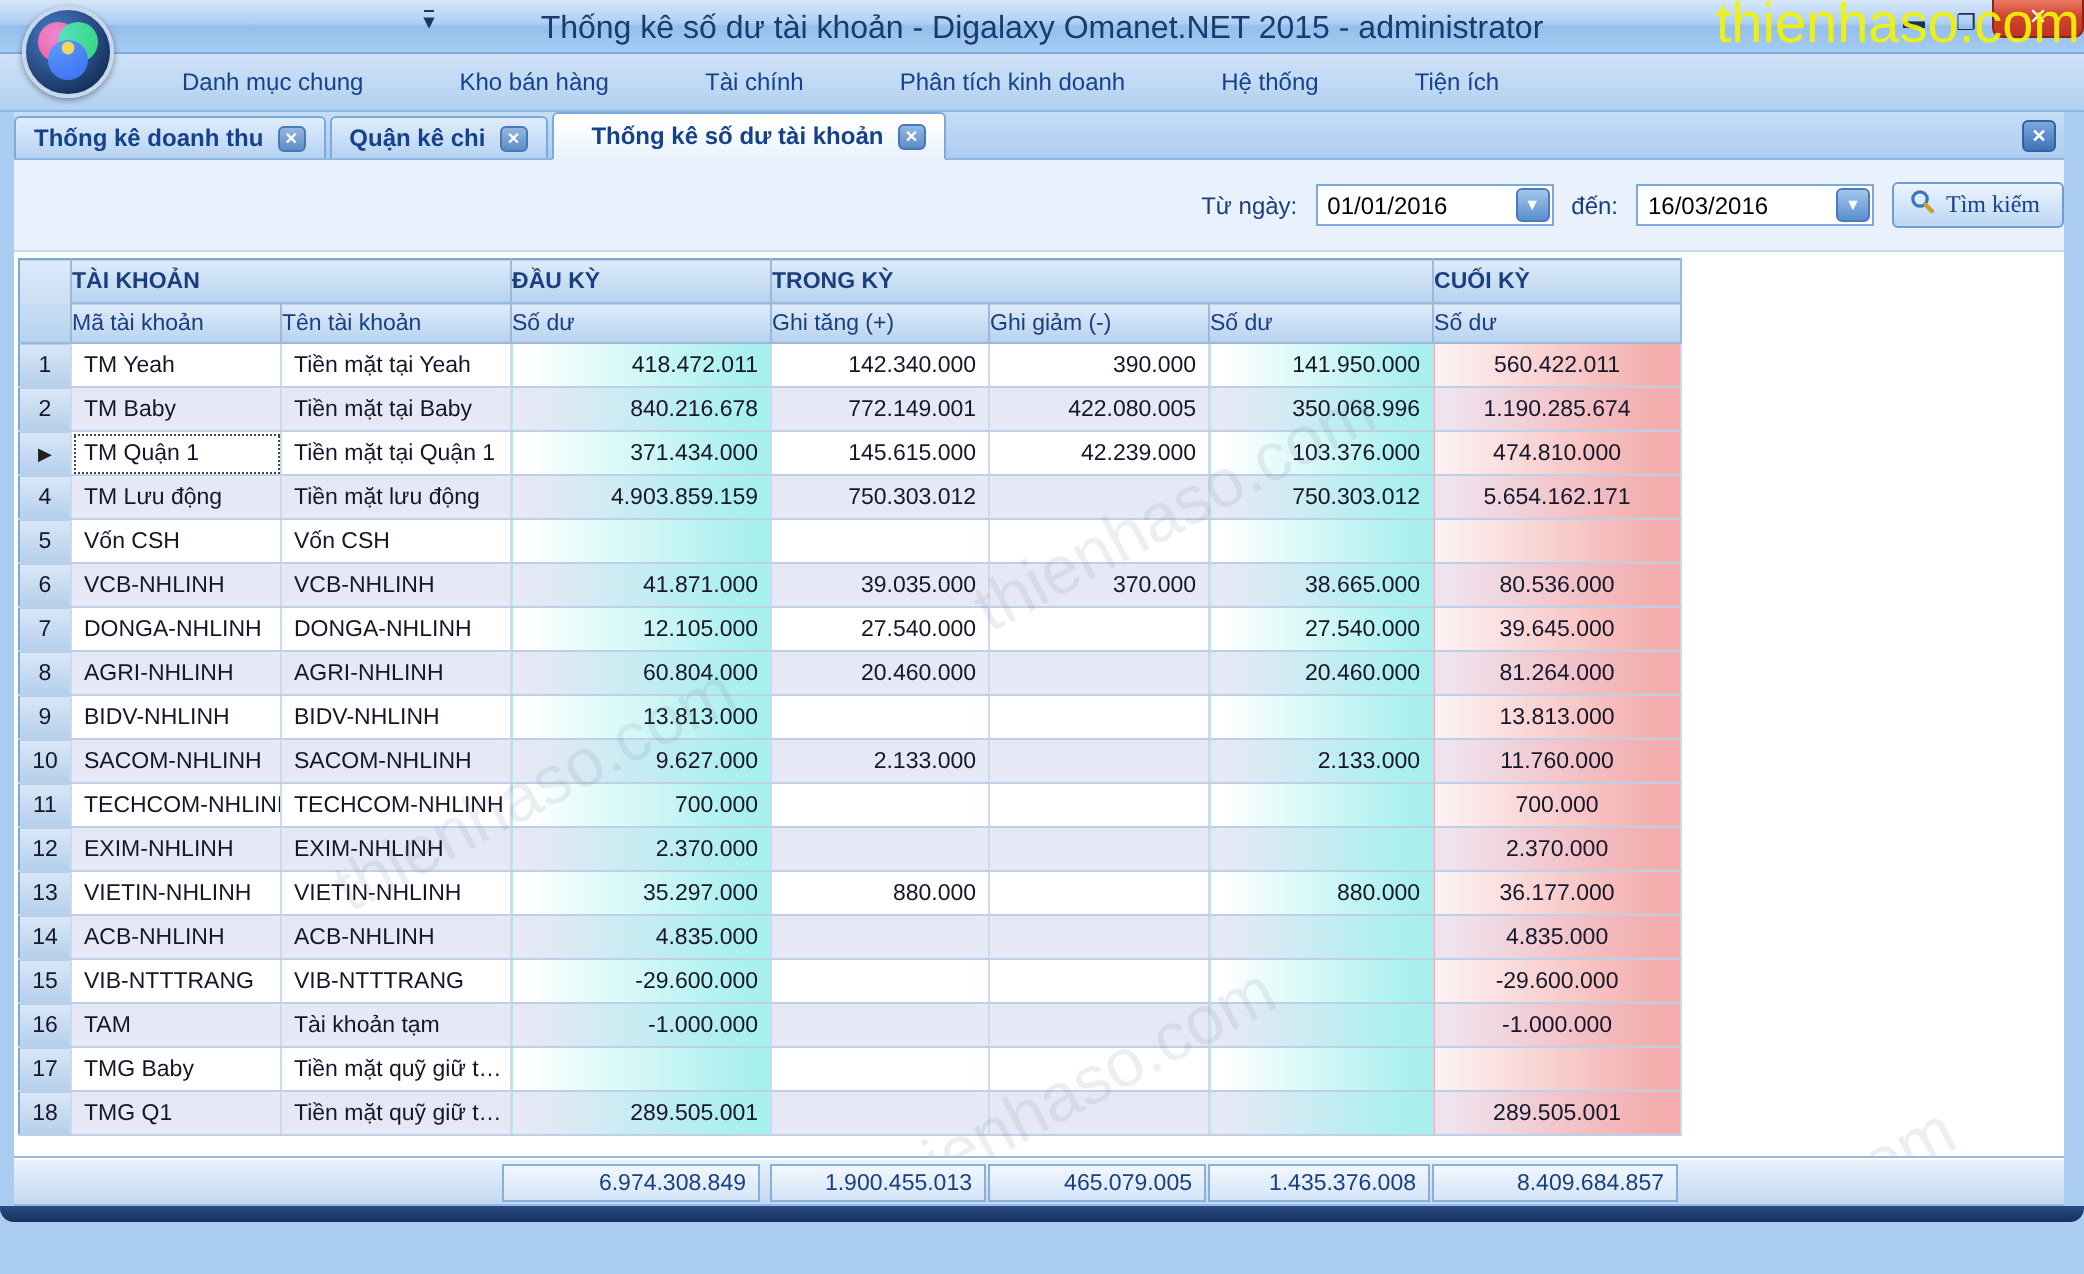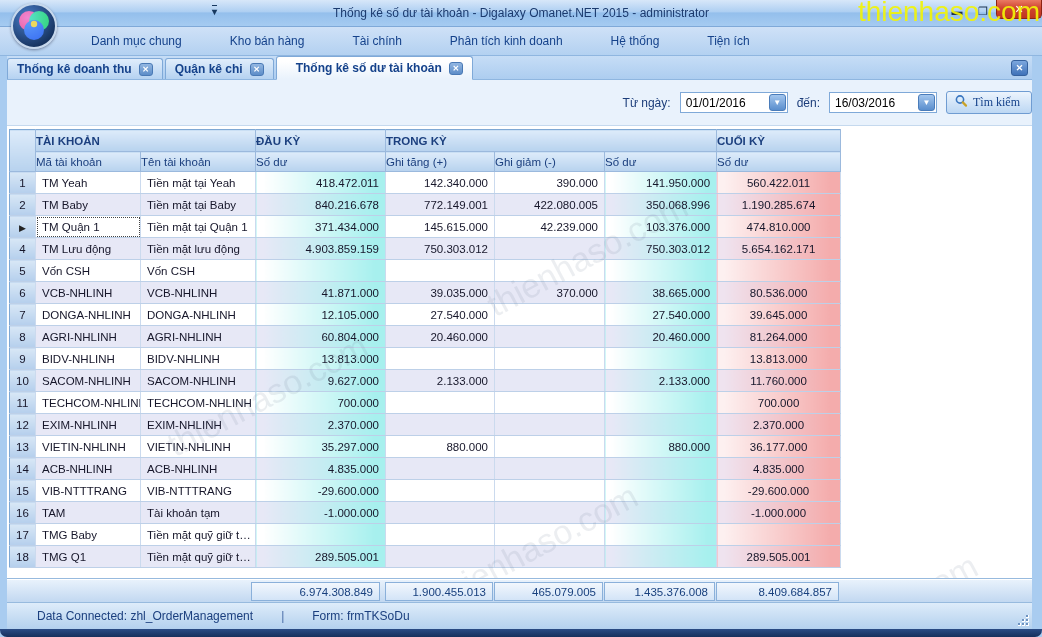--- a/index.html
+++ b/index.html
@@ -5,21 +5,21 @@
   * { box-sizing: border-box; margin: 0; padding: 0; }
   html,body { width:1042px; height:637px; }
   body { font-family:"Liberation Sans", sans-serif; overflow:hidden; background:#fff; position:relative; }
   .window { width:1042px; height:637px; position:relative; background:#a9ccf0; }
 
   
   .titlebar { height:27px; position:relative;
     background:linear-gradient(#d7e7f9 0%, #aecff2 45%, #94bfec 50%, #a5cbf1 100%);
     border-bottom:1px solid #7fa9d8; }
   .title-text { position:absolute; left:0; right:0; top:6px; text-align:center;
-    color:#1b3a6e; font-size:12px; }
+    color:#1b3a6e; font-size:16px; }
   .orb { position:absolute; left:11px; top:3px; width:46px; height:46px; border-radius:50%;
     background:radial-gradient(circle at 35% 30%, #4a7ecb, #16335f 75%);
     border:2px solid #c7d8ec; box-shadow:0 1px 3px rgba(0,0,30,.4); z-index:30; }
   .orb svg { position:absolute; left:3px; top:3px; }
   .qat-arrow { position:absolute; left:212px; top:5px; color:#17385f; font-size:10px; font-weight:bold; z-index:5;
     border-top:1px solid #17385f; line-height:12px; padding-top:0px; }
   .win-btns { position:absolute; right:0; top:0; height:20px; z-index:10; display:flex; align-items:flex-start; }
   .btn-min, .btn-max { color:#1b3250; font-size:11px; margin-top:5px; width:26px; text-align:center; }
   .btn-close { width:46px; height:19px; background:linear-gradient(#ea7a63,#cf4530 45%, #bf3420);
     border-radius:0 0 5px 5px; color:#fff; text-align:center; line-height:18px; font-size:11px;
@@ -46,21 +46,21 @@
   .tab-close { width:14px; height:13px; border-radius:3px; background:linear-gradient(#93b7e2,#5d8dc8);
     border:1px solid #4979b5; color:#fff; font-size:8px; line-height:12px; text-align:center; font-weight:bold; }
   .tabstrip-x { position:absolute; right:4px; top:4px; width:17px; height:16px; border-radius:3px;
     background:linear-gradient(#7ca7de,#3f72b9); border:1px solid #35619e; color:#fff; font-size:9px;
     font-weight:bold; text-align:center; line-height:15px; }
 
   
   .filterbar { height:46px; background:#e9f2fc; display:flex; align-items:center; justify-content:flex-end;
     gap:9px; border-bottom:1px solid #c5d9ee; }
   .flabel { color:#1c3d7a; font-size:12px; }
-  .combo { width:108px; height:21px; background:#fff; border:1px solid #7fa9d8; display:flex; align-items:center; }
+  .combo { width:119px; height:21px; background:#fff; border:1px solid #7fa9d8; display:flex; align-items:center; }
   .combo-text { flex:1; padding-left:5px; font-size:12px; color:#000; }
   .combo-btn { width:17px; height:17px; margin-right:1px; border-radius:3px;
     background:linear-gradient(#a3c6ee,#5a8ecd); border:1px solid #4a7cba; color:#fff;
     font-size:8px; text-align:center; line-height:15px; }
   .search-btn { height:23px; display:flex; align-items:center; gap:5px; padding:0 11px 0 7px;
     background:linear-gradient(#ecf4fd,#bcd7f3); border:1px solid #6f9cd2; border-radius:3px;
     color:#15428b; font-size:12px; font-family:Liberation Serif, serif; }
 
   
   .gridarea { height:452px; background:#fff; position:relative; overflow:hidden; }
@@ -403,30 +403,17 @@
     </div>
 
     <div class="totalsbar" id="totalsbar">
         <div class="total-box" style="left: 244px; width: 129px;">6.974.308.849</div>
         <div class="total-box" style="left: 378px; width: 108px;">1.900.455.013</div>
         <div class="total-box" style="left: 487px; width: 109px;">465.079.005</div>
         <div class="total-box" style="left: 597px; width: 111px;">1.435.376.008</div>
         <div class="total-box" style="left: 709px; width: 123px;">8.409.684.857</div>
       </div>
 
-    <div class="statusbar">
-      <span>Data Connected: zhl_OrderManagement</span>
-      <span class="sep">|</span>
-      <span>Form: frmTKSoDu</span>
-      <div class="grip">
-        <i style="right:0;bottom:8px"></i>
-          <i style="right:0;bottom:4px"></i>
-          <i style="right:4px;bottom:4px"></i>
-        <i style="right:0;bottom:0"></i>
-          <i style="right:4px;bottom:0"></i>
-          <i style="right:8px;bottom:0"></i>
-      </div>
-    </div>
 
   </div>
 
   <div class="bottombar"></div>
 </div>
 
 </body></html>

